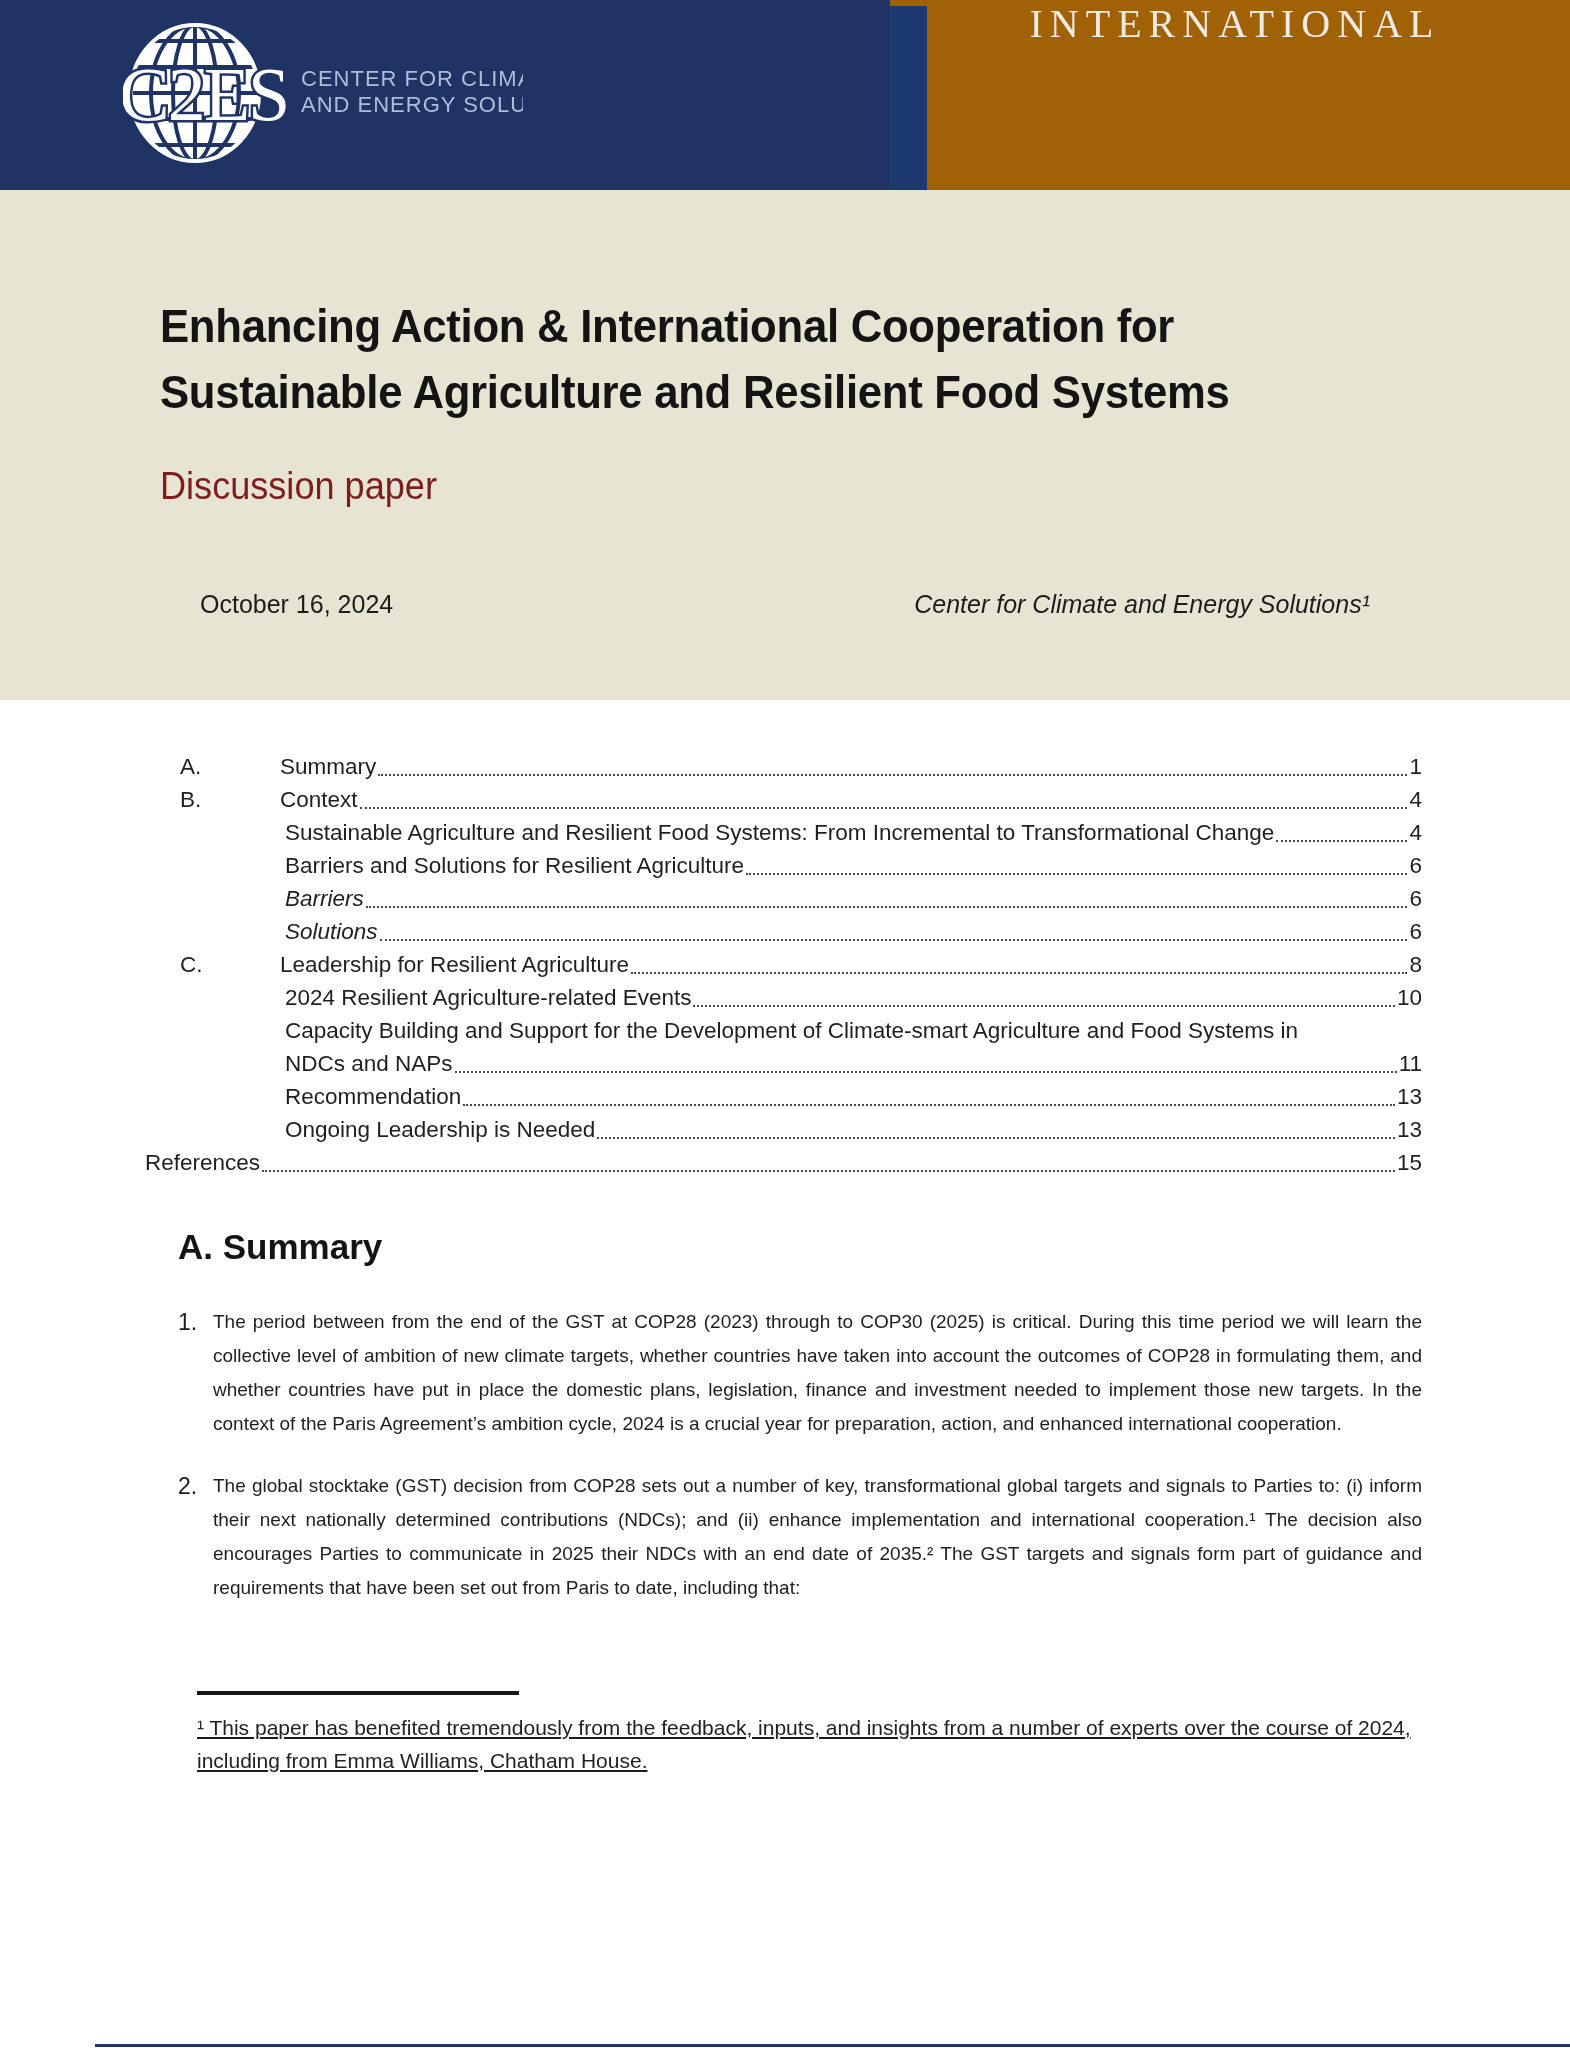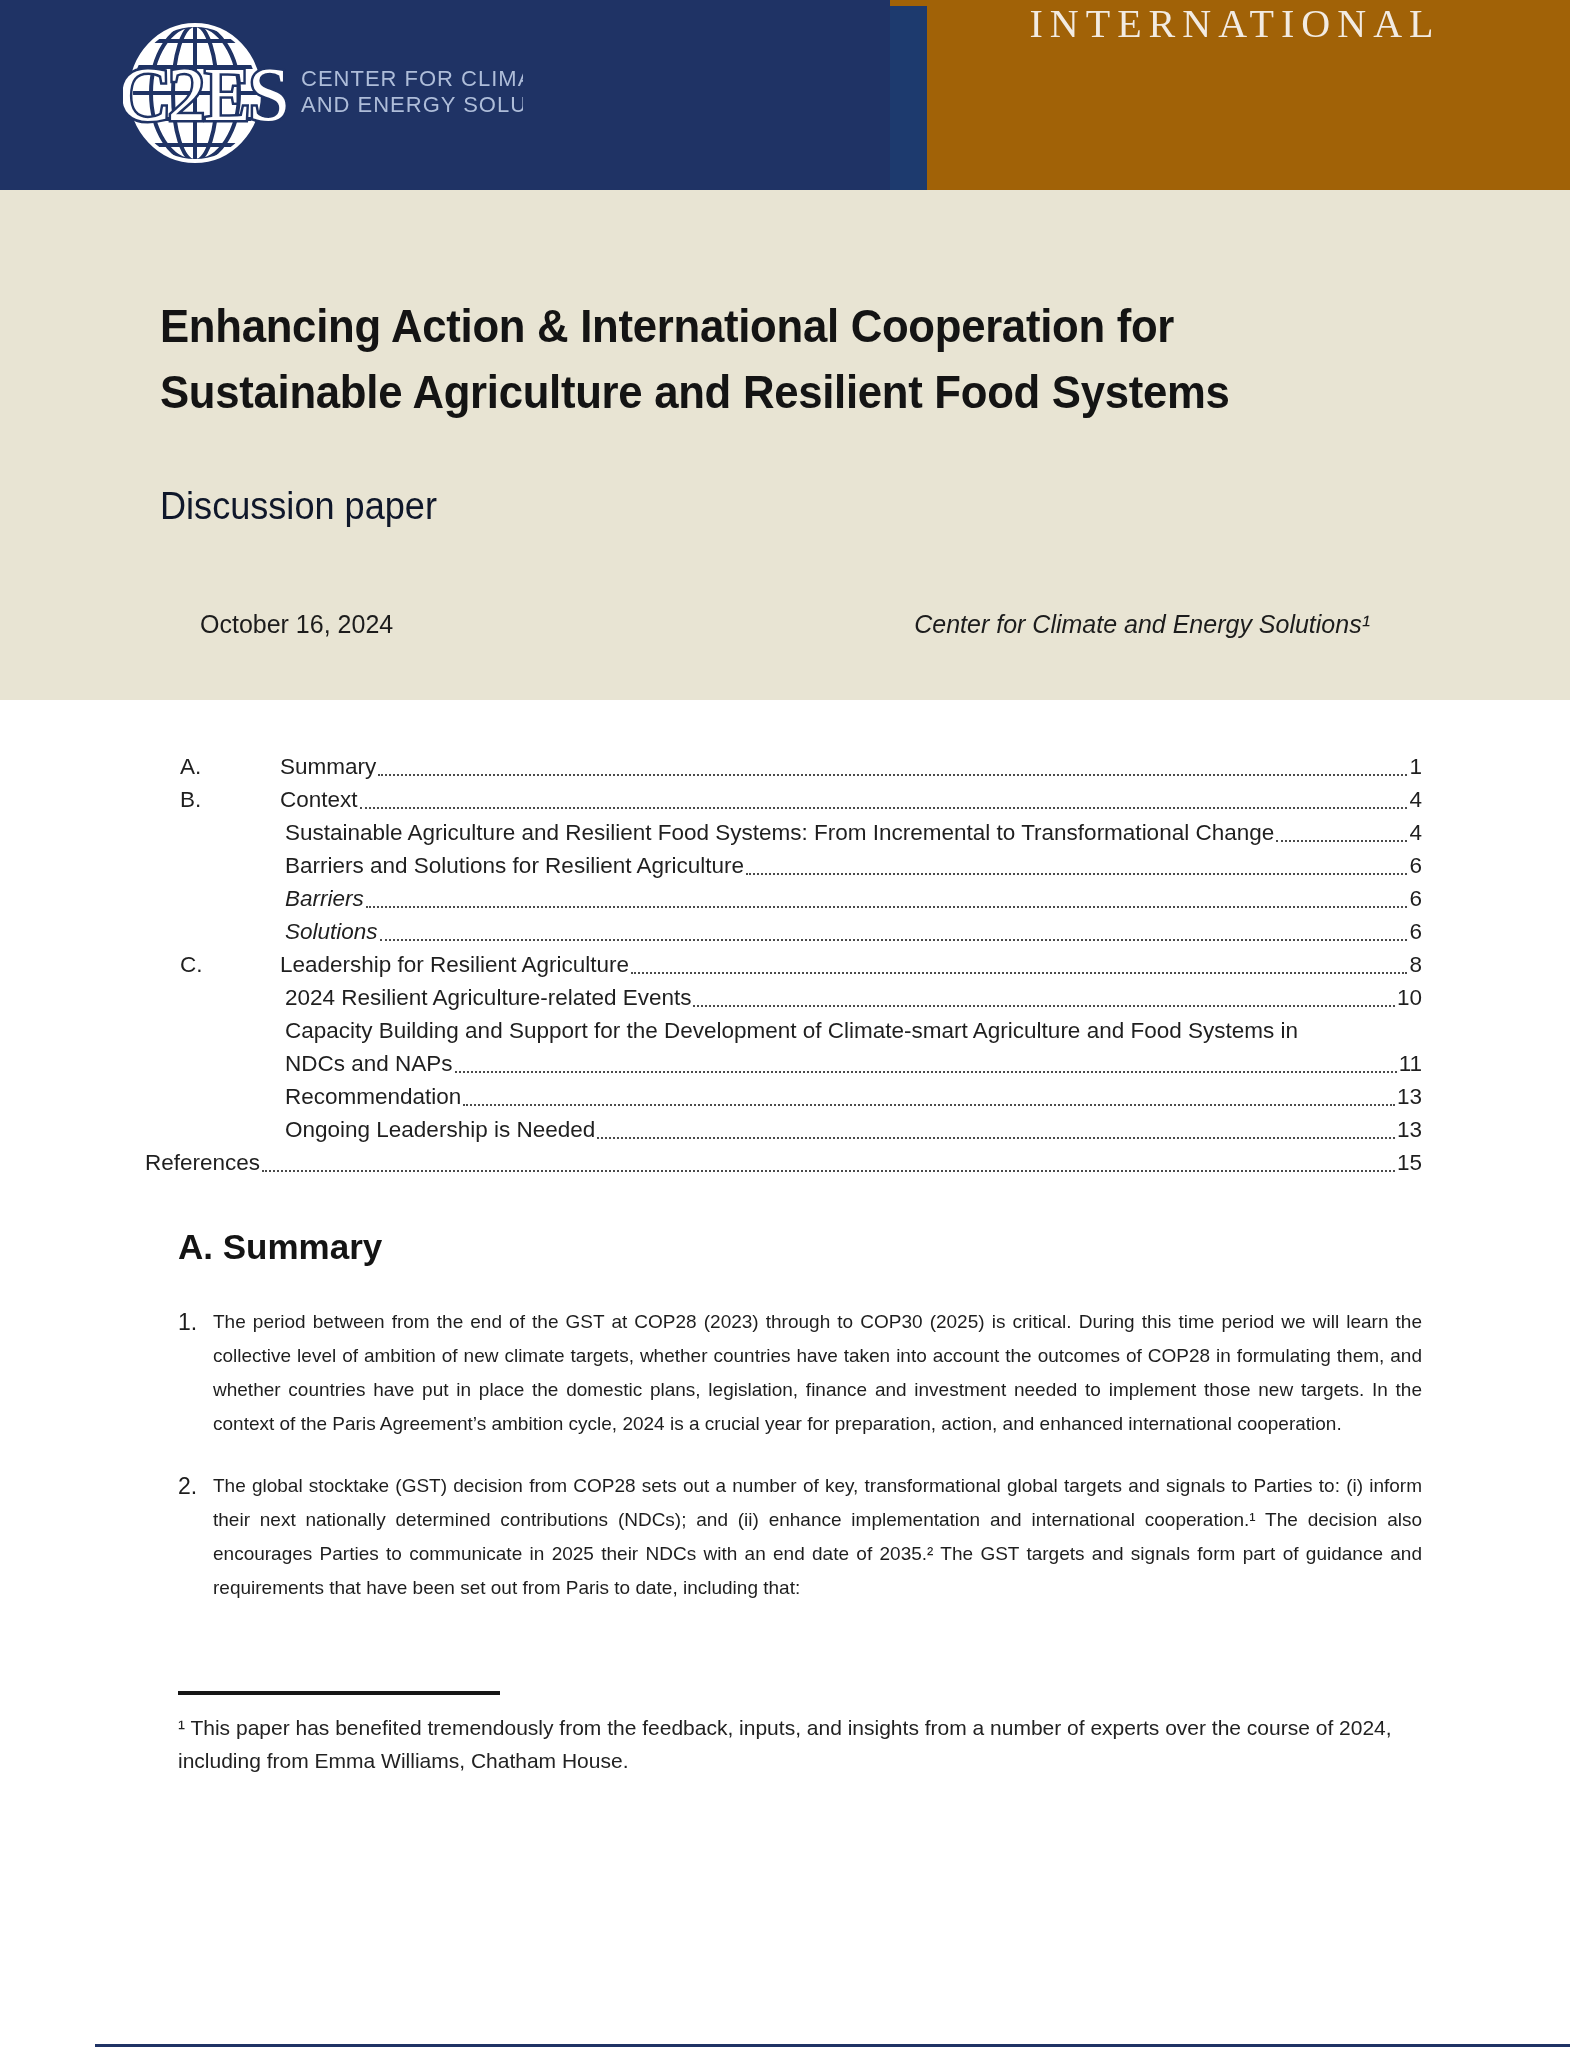--- a/index.html
+++ b/index.html
@@ -36,22 +36,22 @@
 
   
   .cover { background:#e8e4d3; height:510px; }
   .title-block { padding:103px 190px 0 160px; }
   .title-line {
     font-size:46px; line-height:66px; font-weight:bold; color:#141414;
     transform:scaleX(0.95); transform-origin:left center; white-space:nowrap;
     letter-spacing:-0.3px;
   }
   .subtitle {
-    margin-top:60px; padding-left:160px;
-    font-size:38px; color:#0f172a;
+    margin-top:40px; padding-left:160px;
+    font-size:38px; color:#7f1d1d;
     transform-origin:left center;
   }
   .subtitle-inner { display:inline-block; transform:scaleX(0.95); transform-origin:left center; }
   .meta-row {
     display:flex; justify-content:space-between; align-items:baseline;
     padding:82px 200px 0 200px; font-size:25px;
   }
   .author { font-style:italic; }
 
   
@@ -78,21 +78,21 @@
     font-size:35px; font-weight:bold; color:#141414;
     margin:26px 0 38px 33px;
   }
   .para { display:flex; margin-bottom:28px; }
   .para-num { flex:none; width:68px; padding-left:33px; font-size:23px; line-height:34px; }
   .para-text {
     flex:1; text-align:justify; font-size:19px; line-height:34px; color:#1e1e1e;
   }
 
   
-  .footnote { margin-top:86px; margin-left:33px; }
+  .footnote { margin-top:86px; margin-left:52px;text-decoration:underline; }
   .fn-rule { width:322px; height:4px; background:#161616; margin-bottom:16px; }
   .fn-text { font-size:21px; line-height:33px; max-width:1244px; color:#222; }
 
   .bottom-line {
     position:absolute; left:95px; right:0; bottom:1px; height:3px;
     background:#1f3365;
   }
 </style>
 </head>
 <body>

